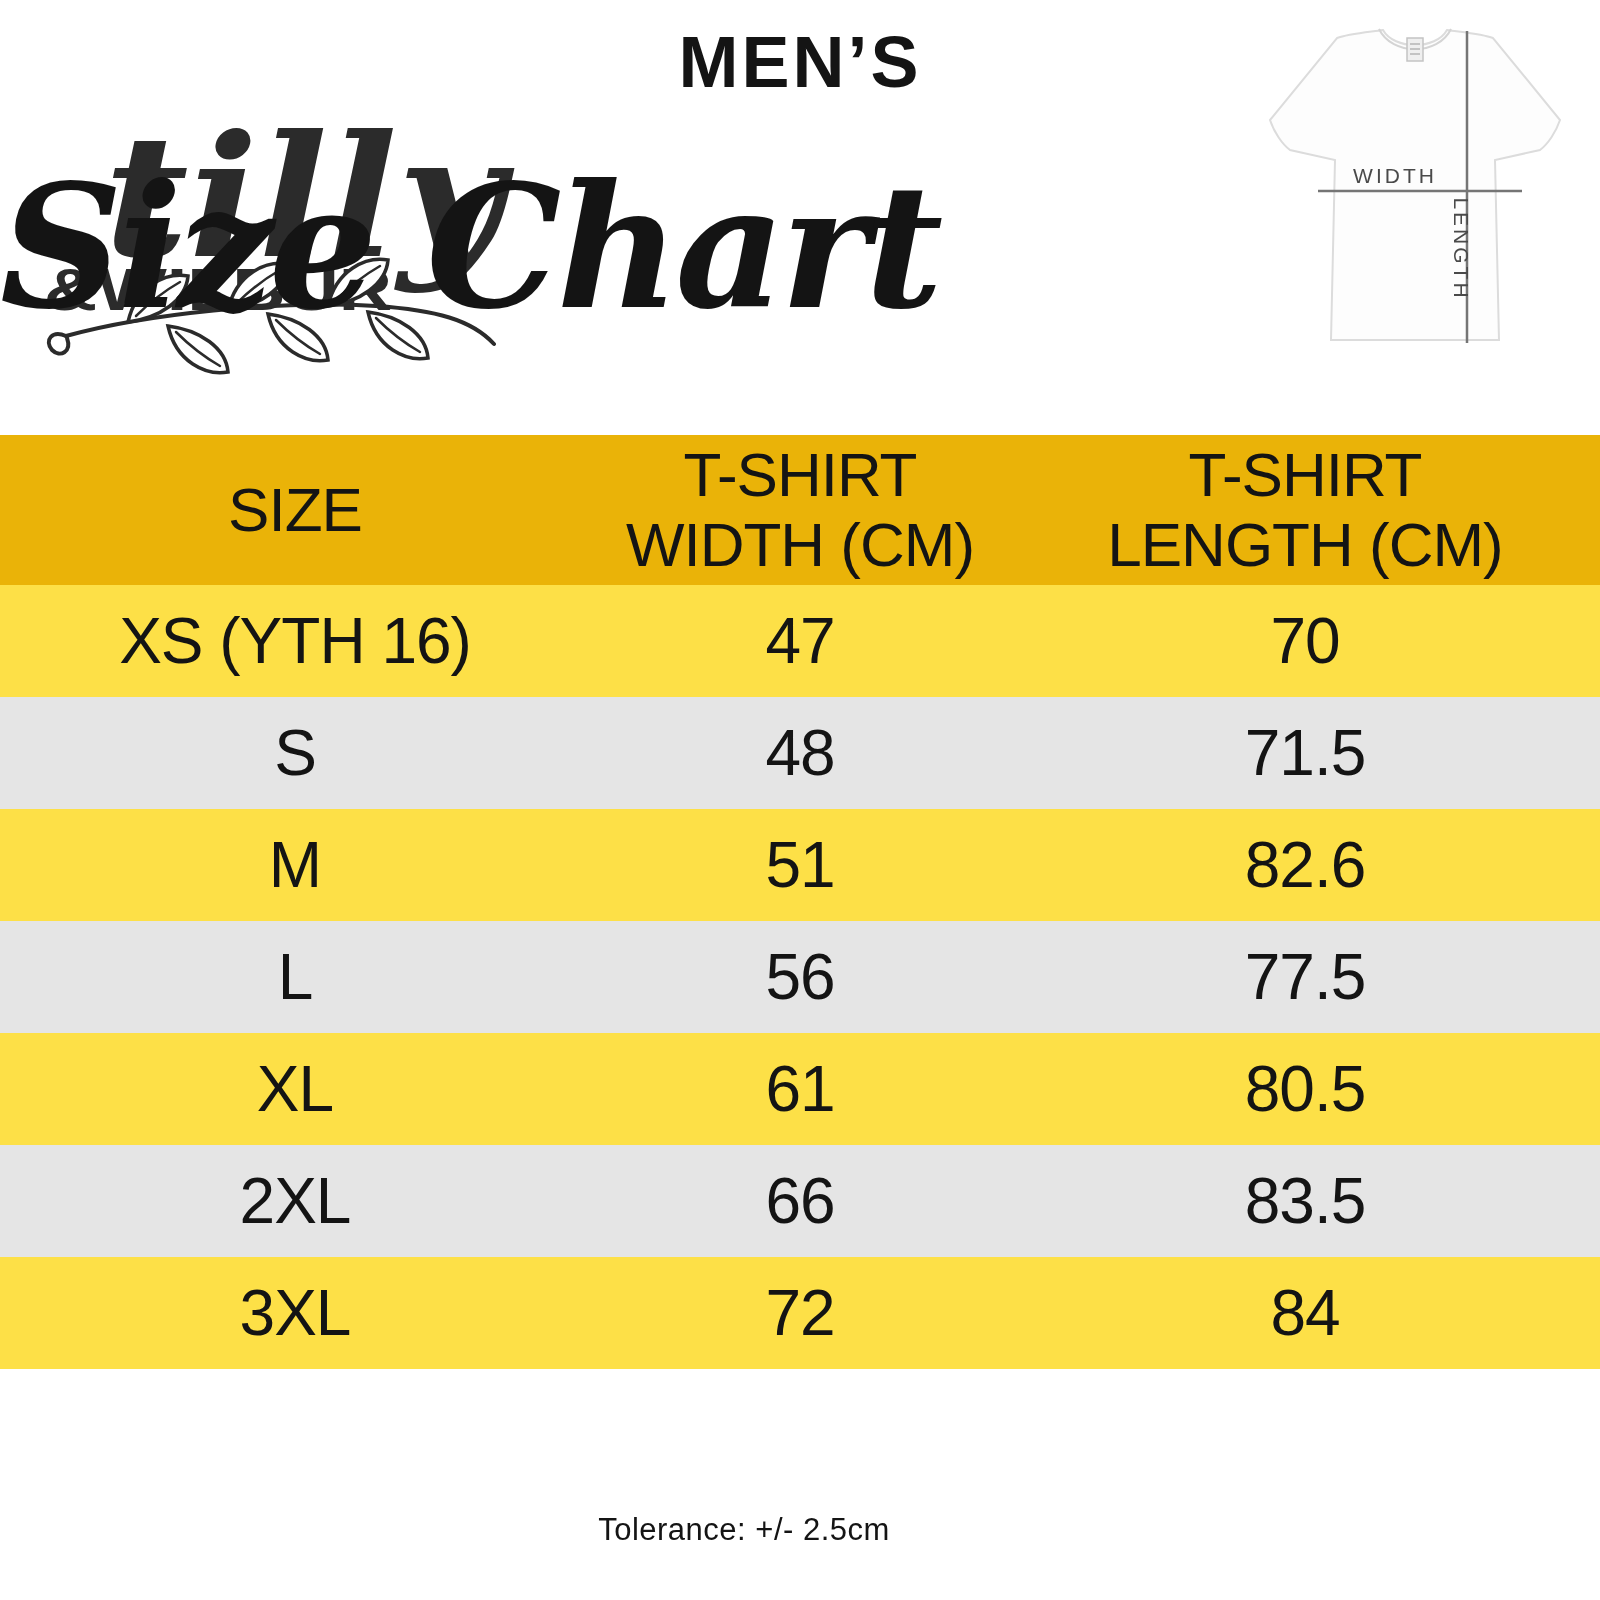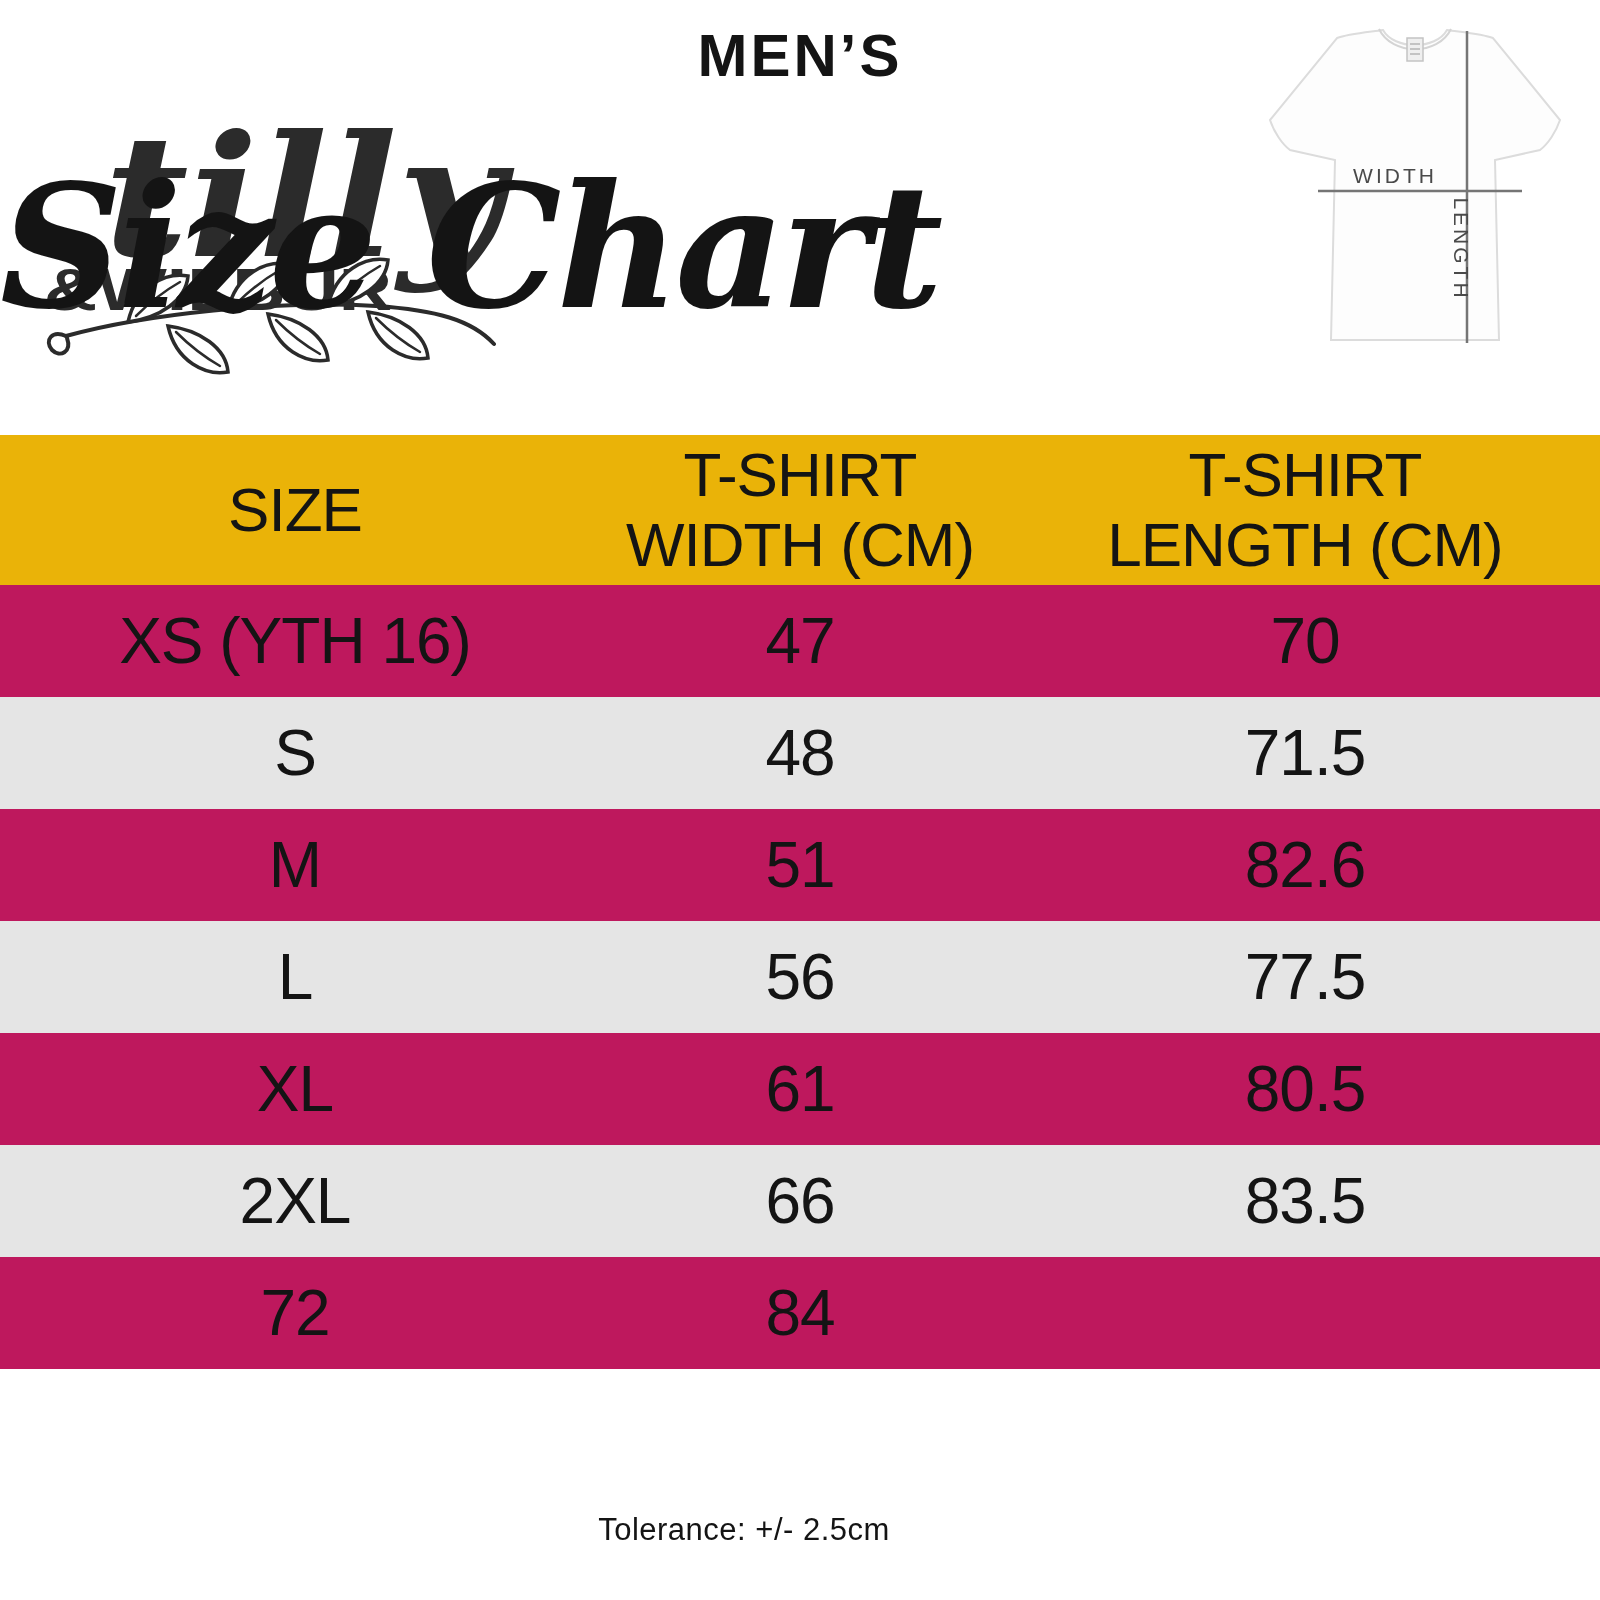--- a/index.html
+++ b/index.html
@@ -3,38 +3,38 @@
 <meta charset="utf-8">
 <style>
   html,body{margin:0;padding:0;background:#ffffff;}
   #canvas{
     position:relative;width:1600px;height:1600px;background:#ffffff;
     font-family:"Liberation Sans",sans-serif;color:#141414;overflow:hidden;
   }
   
   .mens-title{
     position:absolute;top:26px;left:0;width:100%;text-align:center;
-    font-size:60px;font-weight:bold;letter-spacing:3px;line-height:1;
+    font-size:72px;font-weight:bold;letter-spacing:3px;line-height:1;
   }
   .script-title{
     position:absolute;top:158px;left:0;width:100%;text-align:left;
     font-family:"DejaVu Serif",serif;font-style:italic;font-weight:bold;
     font-size:170px;letter-spacing:-5px;line-height:1.05;white-space:nowrap;
   }
   .logo-wrap{position:absolute;left:36px;top:68px;width:500px;height:310px;}
   .tshirt-wrap{position:absolute;left:1240px;top:8px;width:330px;height:348px;}
 
   
   .size-table{position:absolute;left:0;top:435px;width:1600px;}
   .trow{
     display:grid;grid-template-columns:590px 420px 590px;
     align-items:center;text-align:center;
   }
   .trow.head{height:150px;background:#eab308;font-size:62px;line-height:1.13;letter-spacing:-1px;}
-  .trow.data{height:112px;font-size:64px;letter-spacing:-1px;background:#be185d;}
+  .trow.data{height:112px;font-size:64px;letter-spacing:-1px;background:#fde047;}
   .trow.data.alt{background:#e5e5e5;}
   .th-inner{max-width:440px;margin:0 auto;}
   
   .tolerance-note{
     position:absolute;top:1512px;left:0;width:100%;box-sizing:border-box;
     padding-right:112px;text-align:center;font-size:31px;letter-spacing:.5px;
   }
 </style>
 </head>
 <body>
@@ -134,20 +134,21 @@
       <div>XL</div>
       <div>61</div>
       <div>80.5</div>
     </div>
     <div class="trow data alt">
       <div>2XL</div>
       <div>66</div>
       <div>83.5</div>
     </div>
     <div class="trow data">
+      <div>3XL</div>
       <div>72</div>
       <div>84</div>
     </div>
   </div>
 
   <div class="tolerance-note">Tolerance: +/- 2.5cm</div>
 
 </div>
 
 </body></html>

